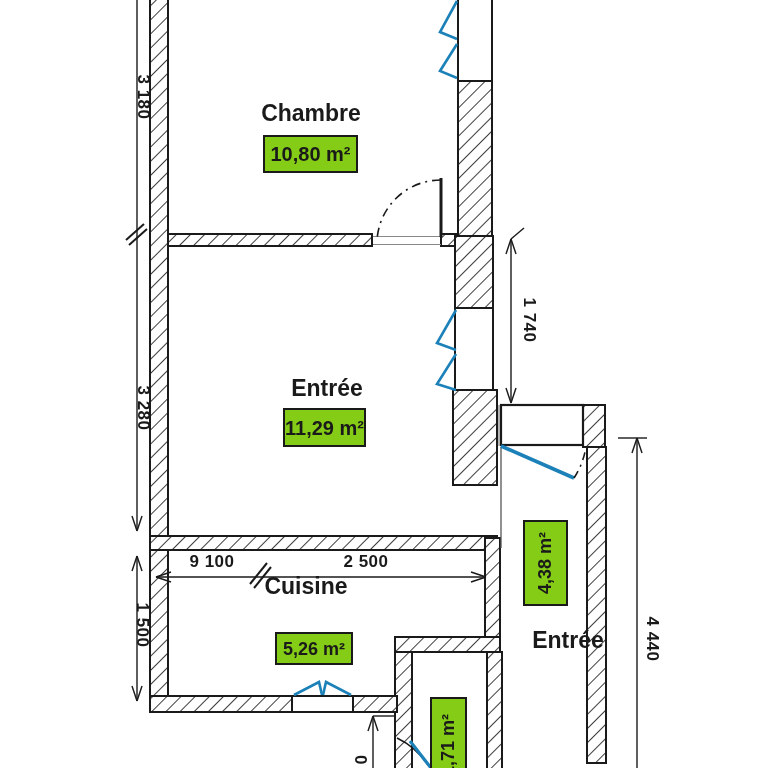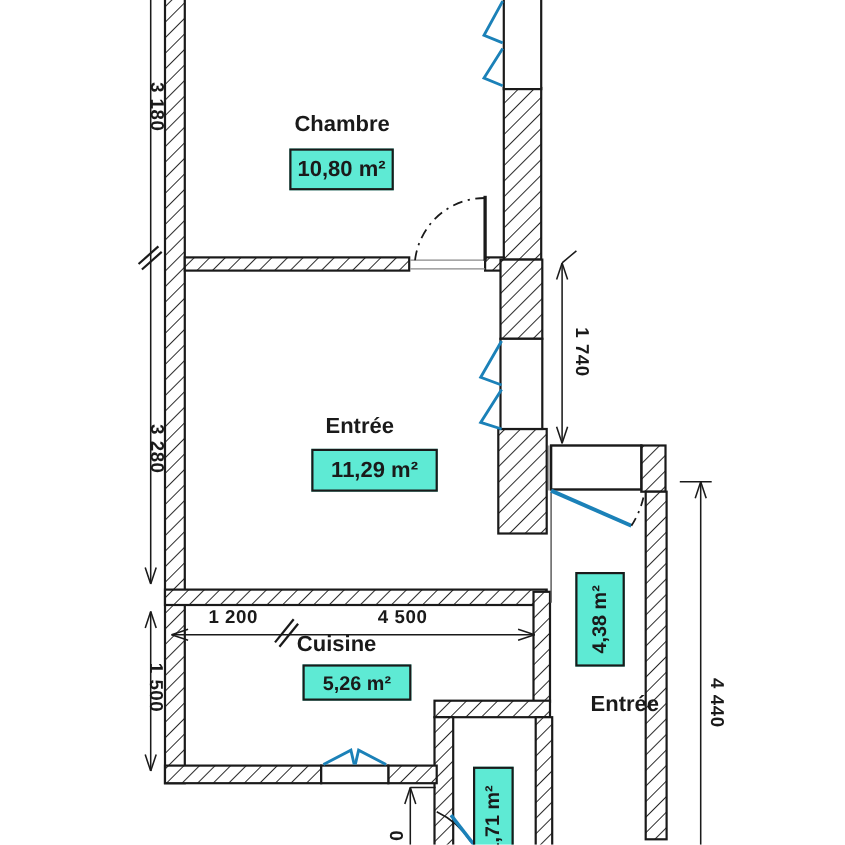--- a/index.html
+++ b/index.html
@@ -3,26 +3,26 @@
 <meta charset="utf-8">
 <style>
   html,body{margin:0;padding:0;background:#ffffff;}
   .plan{
     position:relative;width:768px;height:768px;background:#fff;overflow:hidden;
     font-family:"Liberation Sans", sans-serif;color:#1a1a1a;
   }
   .plan svg{position:absolute;left:0;top:0;}
   .txt{position:absolute;white-space:nowrap;font-weight:bold;
        transform:translate(-50%,-50%);line-height:1;}
-  .room-name{font-size:20px;}
+  .room-name{font-size:23px;}
   .dim{font-size:17px;letter-spacing:0.5px;}
   .dim.v{transform:translate(-50%,-50%) rotate(90deg);}
   .badge{
     position:absolute;display:flex;align-items:center;justify-content:center;
-    background:#5eead4;border:2.4px solid #1a1a1a;box-sizing:border-box;
+    background:#84cc16;border:2.4px solid #1a1a1a;box-sizing:border-box;
   }
   .badge span{font-weight:bold;font-size:20px;white-space:nowrap;line-height:1;}
   .badge.v span{transform:rotate(-90deg);}
   .badge.small span{font-size:18px;}
 </style>
 </head>
 <body>
 
 <div class="plan">
 
@@ -144,35 +144,35 @@
   </svg>
 
   <div class="txt room-name" style="left:311px;top:113px">Chambre</div>
   <div class="txt room-name" style="left:327px;top:388px">Entrée</div>
   <div class="txt room-name" style="left:306px;top:586px">Cuisine</div>
   <div class="txt room-name" style="left:568px;top:640px">Entrée</div>
 
   <div class="badge" style="left:263px;top:135px;width:95px;height:38px">
     <span>10,80 m²</span>
   </div>
-  <div class="badge" style="left:283px;top:408px;width:115px;height:39px">
+  <div class="badge" style="left:283px;top:408px;width:83px;height:39px">
     <span>11,29 m²</span>
   </div>
-  <div class="badge small" style="left:275px;top:604px;width:99px;height:33px">
+  <div class="badge small" style="left:275px;top:632px;width:78px;height:33px">
     <span>5,26 m²</span>
   </div>
   <div class="badge v small" style="left:523px;top:520px;width:45px;height:86px">
     <span>4,38 m²</span>
   </div>
   <div class="badge v small" style="left:430px;top:697px;width:37px;height:95px">
     <span>1,71 m²</span>
   </div>
 
   <div class="txt dim v" style="left:143px;top:97px">3 180</div>
   <div class="txt dim v" style="left:143px;top:408px">3 280</div>
   <div class="txt dim v" style="left:142px;top:625px">1 500</div>
-  <div class="txt dim" style="left:212px;top:561px">1 200</div>
-  <div class="txt dim" style="left:366px;top:561px">4 500</div>
+  <div class="txt dim" style="left:212px;top:561px">9 100</div>
+  <div class="txt dim" style="left:366px;top:561px">2 500</div>
   <div class="txt dim v" style="left:529px;top:320px">1 740</div>
   <div class="txt dim v" style="left:652px;top:639px">4 440</div>
   <div class="txt dim v" style="left:360px;top:760px">0</div>
 
 </div>
 
 </body></html>

